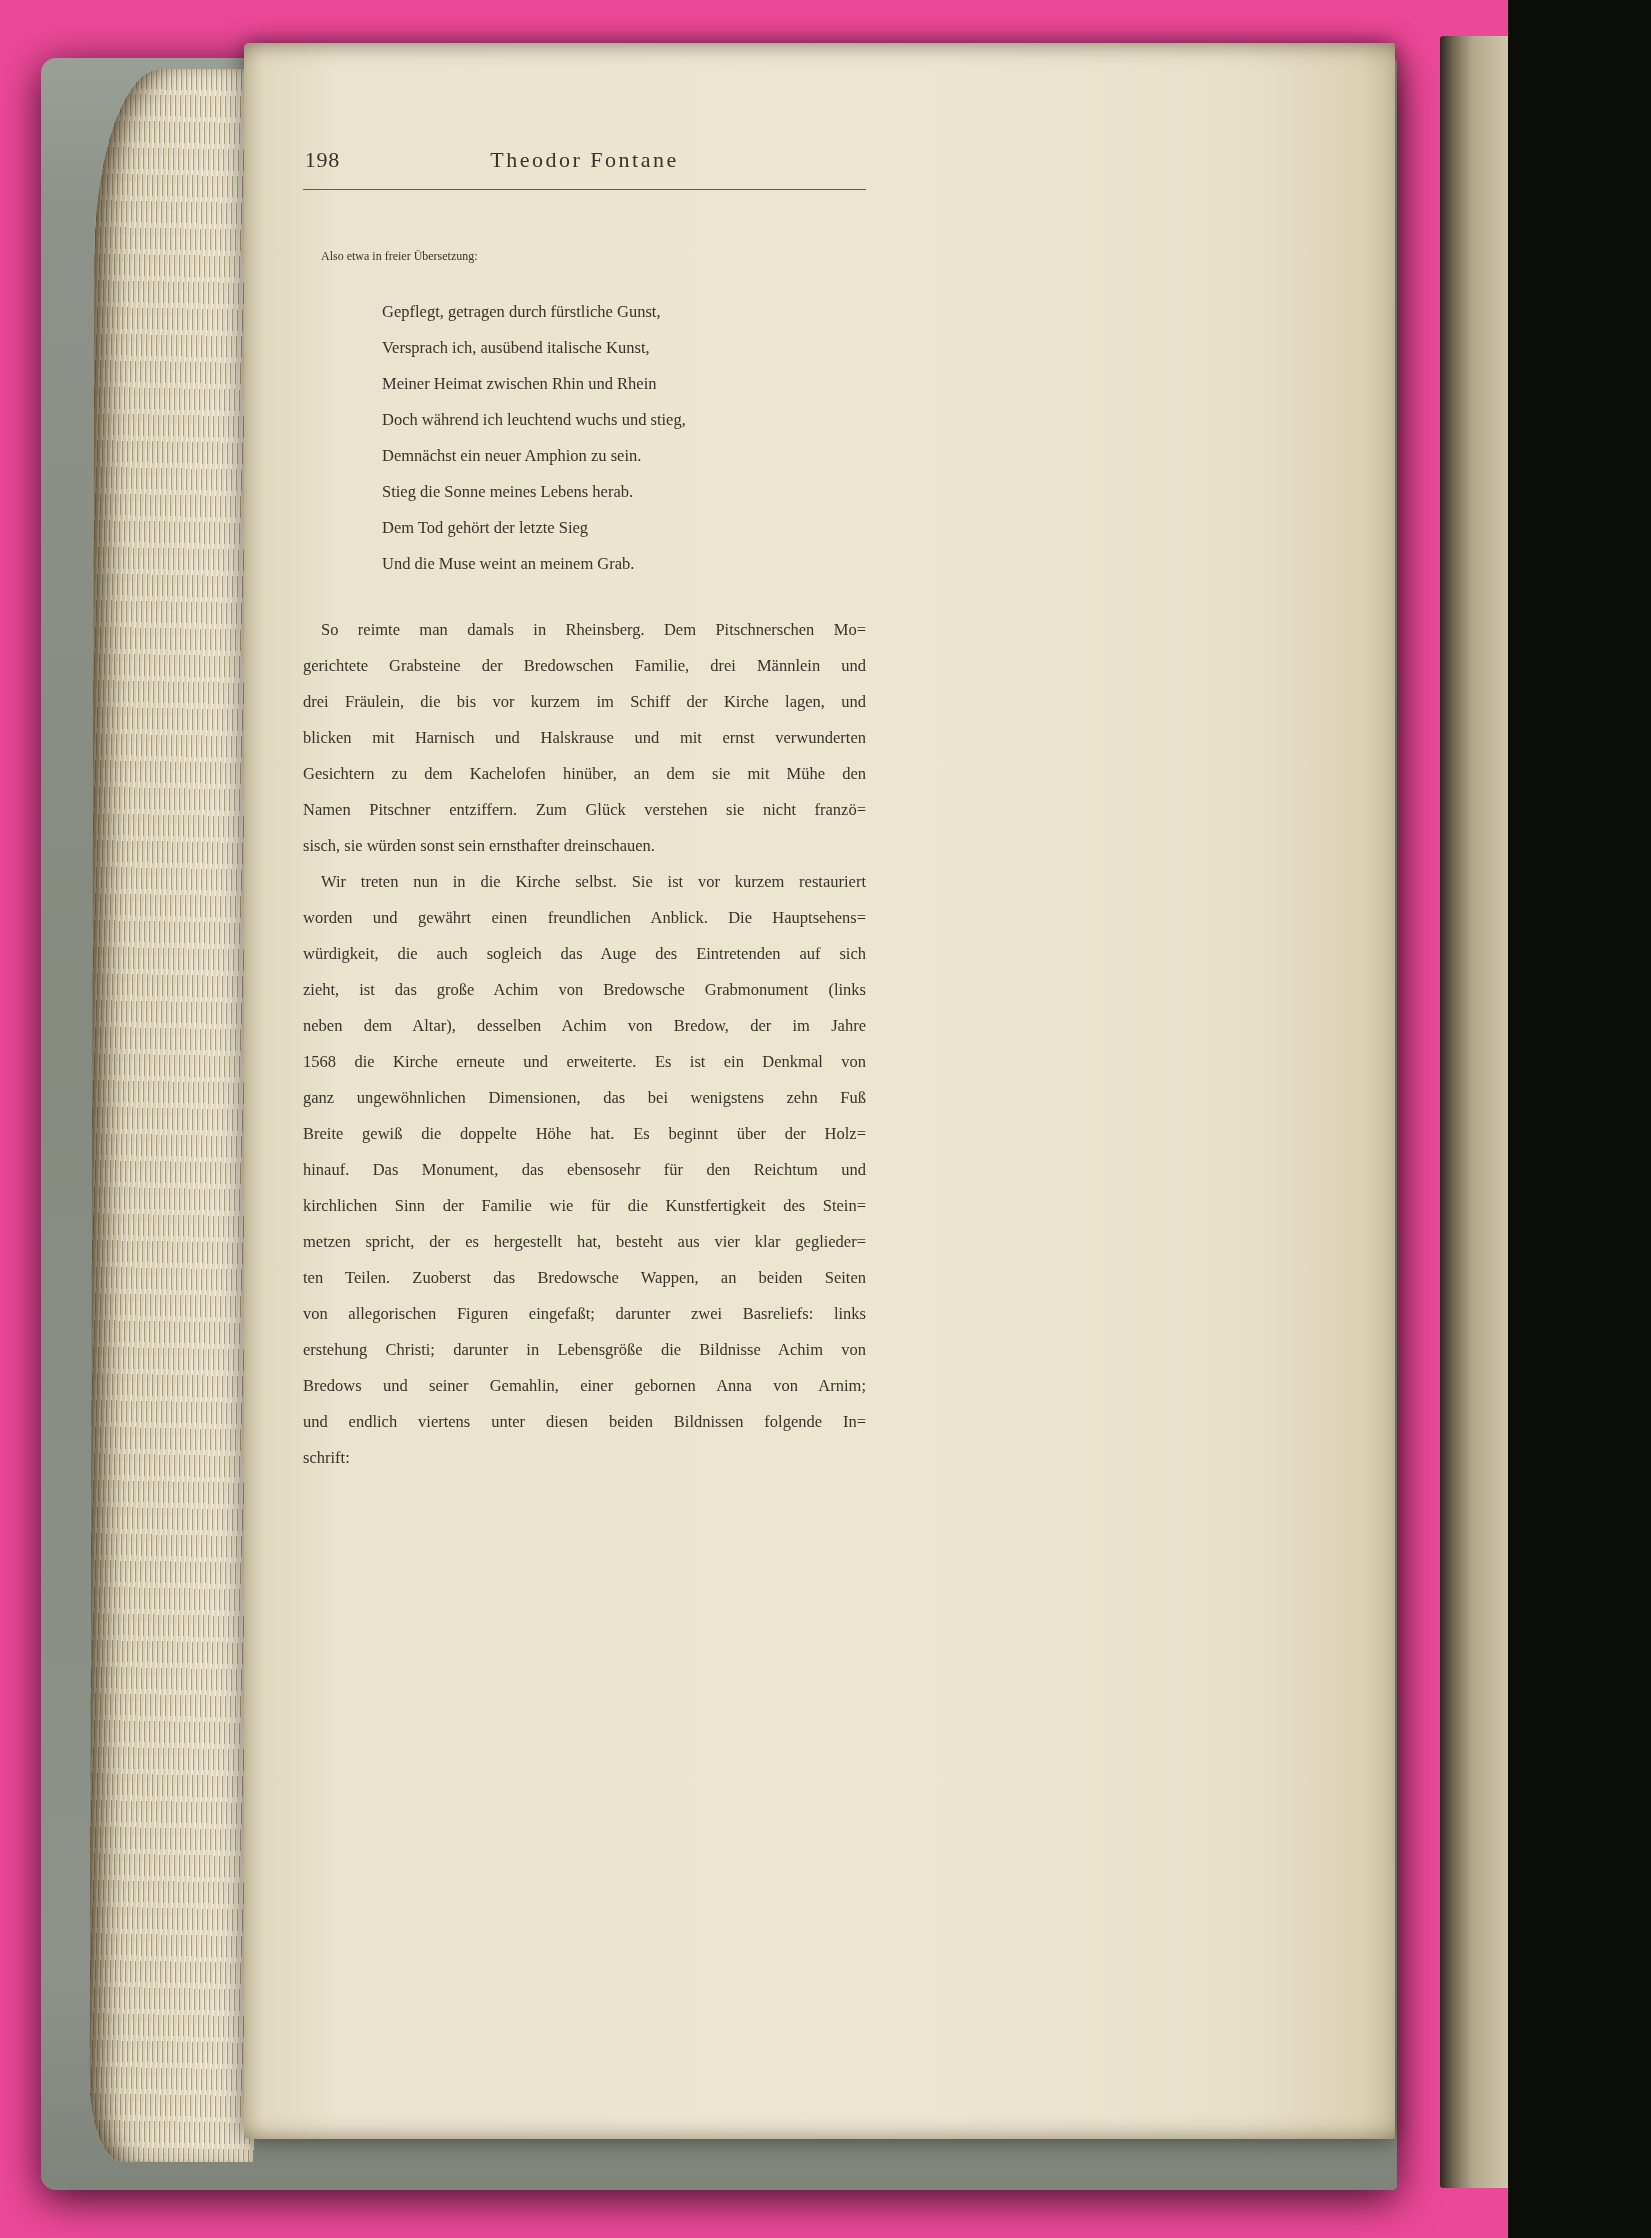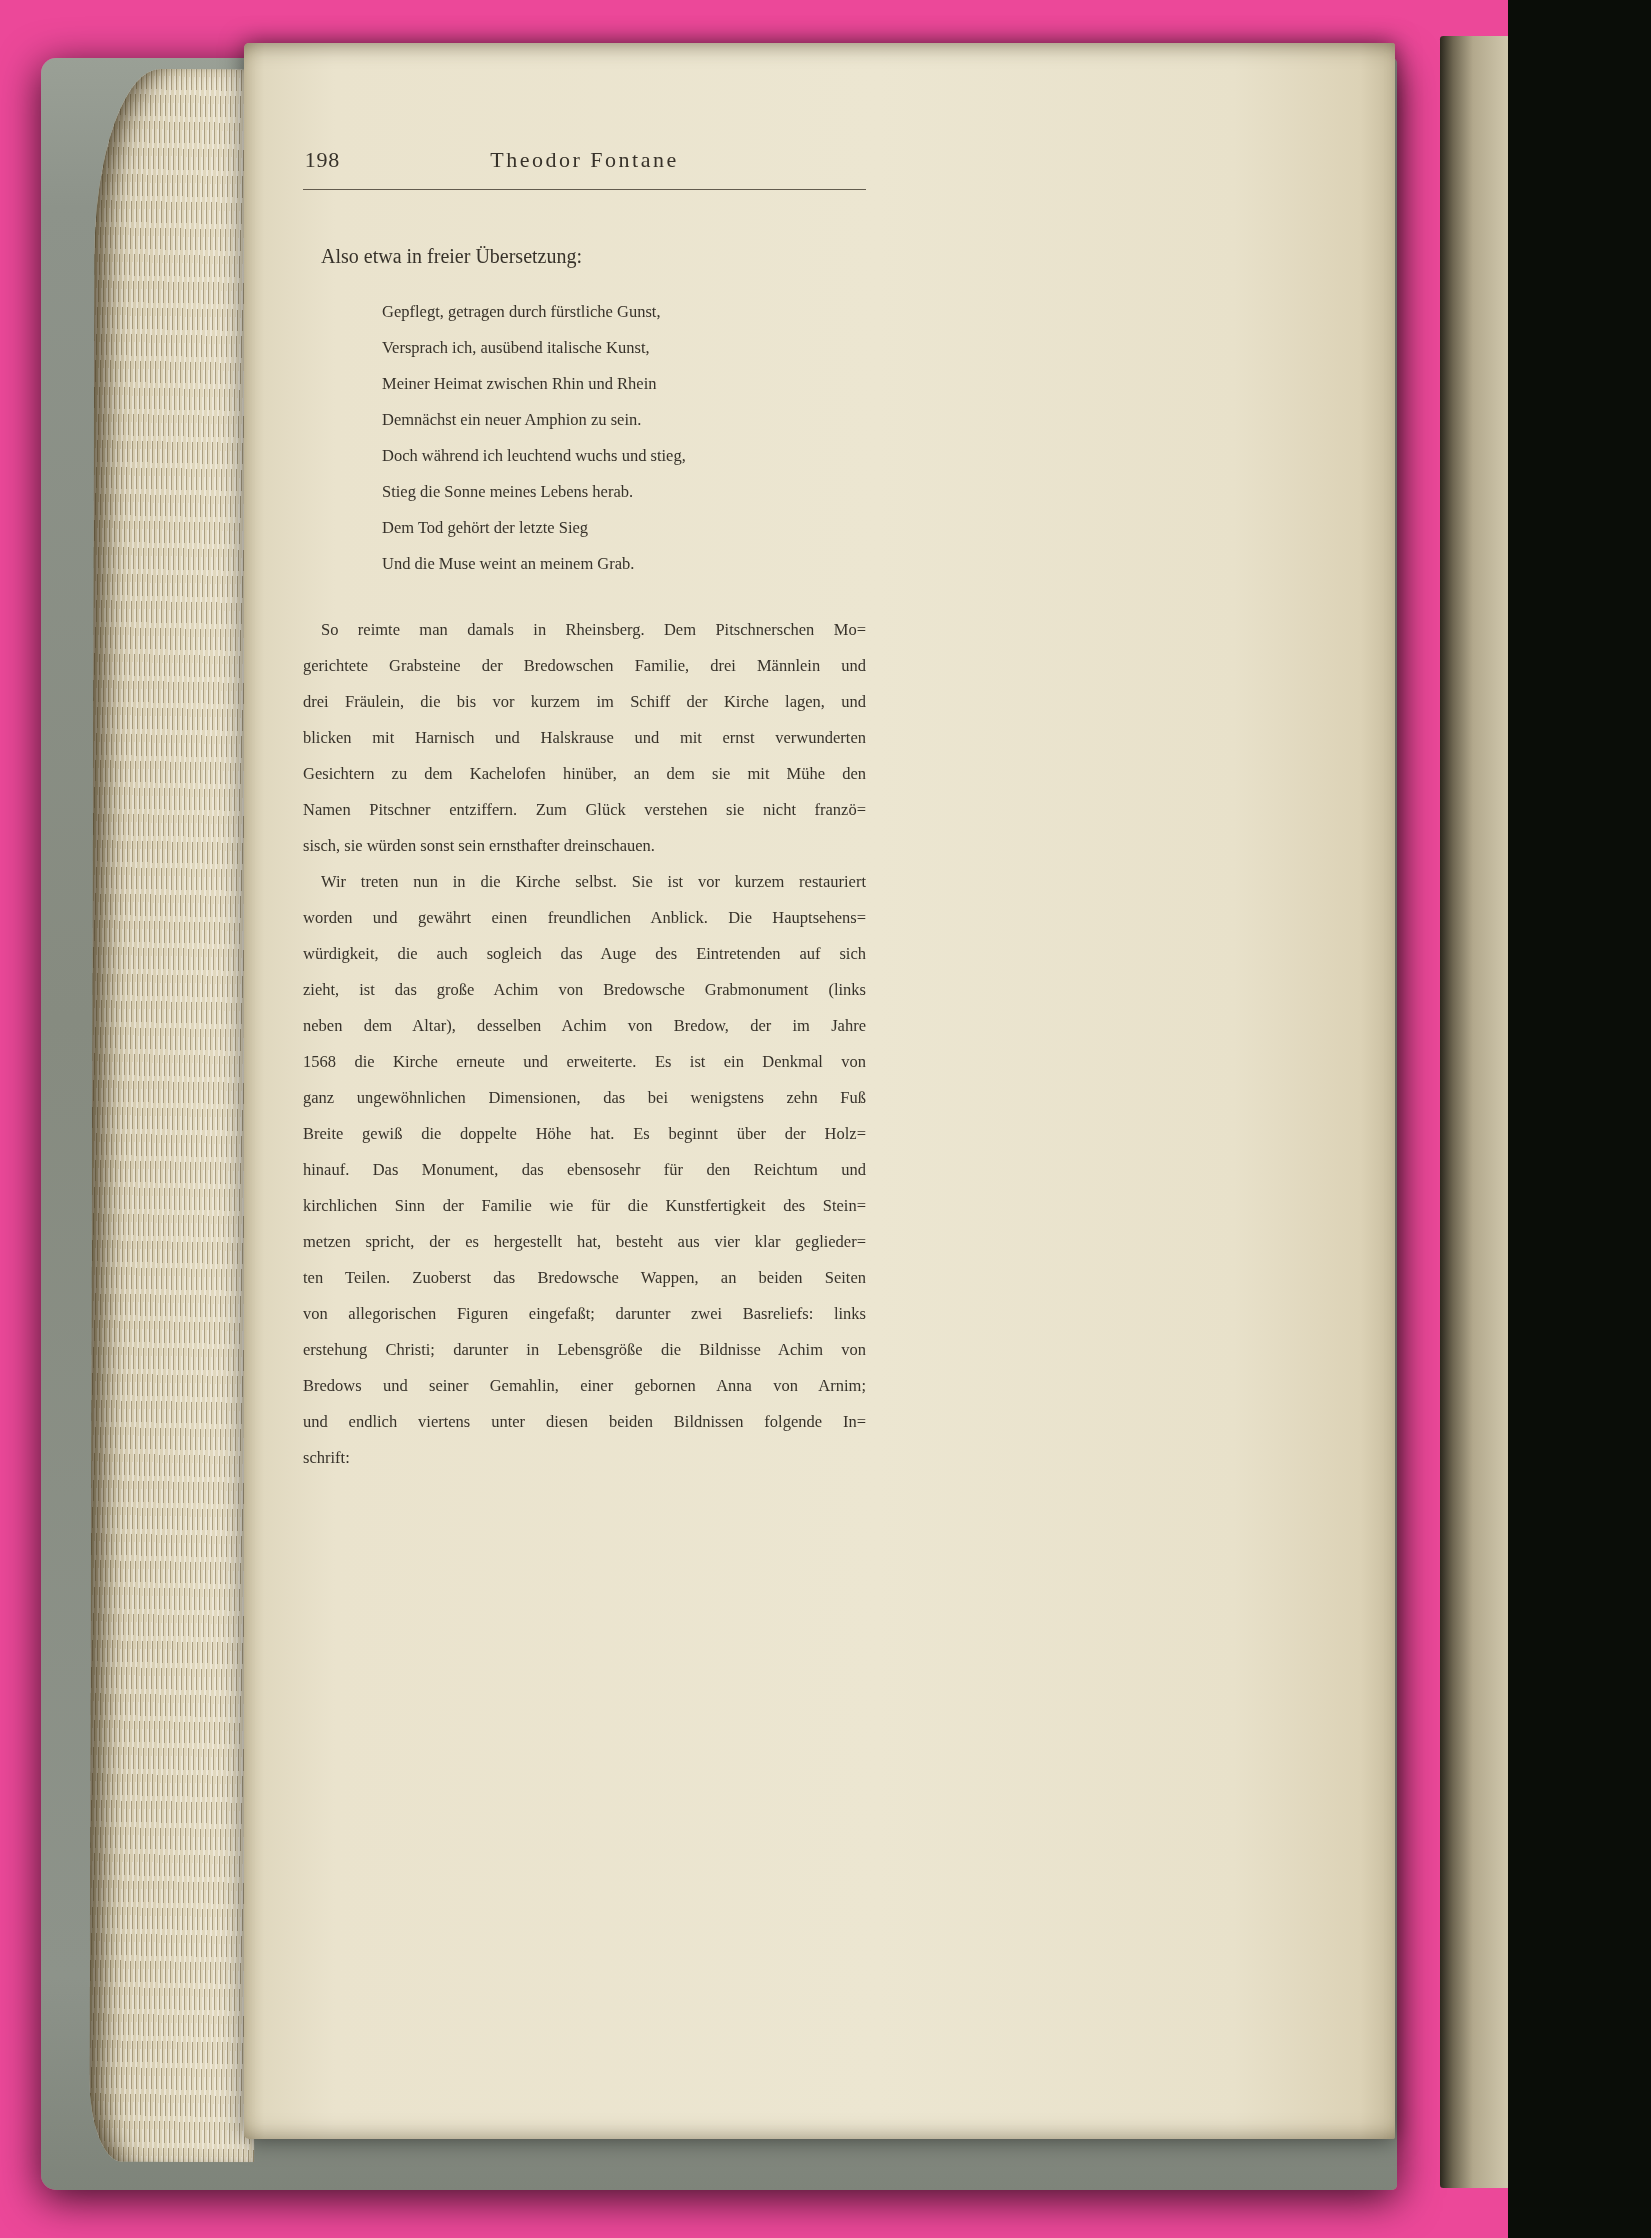--- a/index.html
+++ b/index.html
@@ -50,21 +50,21 @@
   }
   
   .textcol{
     position:absolute;left:59px;top:104px;width:563px;
     color:#37322a;
   }
   .header{position:relative;height:30px;font-size:22px;}
   .pagenum{position:absolute;left:1.7px;top:0;letter-spacing:0.8px;}
   .runtitle{position:absolute;left:0;right:0;top:0;text-align:center;letter-spacing:2.5px;}
   .rule{height:1.7px;background:#4a4337;margin-top:11.6px;opacity:.85;}
-  .intro{margin-top:48px;font-size:20px;line-height:36px;text-indent:18px;}
+  .intro{margin-top:48px;font-size:12px;line-height:36px;text-indent:18px;}
   .poem{margin-top:20px;padding-left:79px;font-size:16.5px;line-height:36px;}
   .poem-line{white-space:nowrap;}
   .body{margin-top:30px;font-size:16.5px;}
   .tline{
     line-height:36px;
     text-align:justify;
     text-align-last:justify;
   }
   .tline.first{text-indent:18px;}
   .tline.plast{text-align-last:left;}
@@ -83,22 +83,22 @@
         <span class="runtitle">Theodor Fontane</span>
       </div>
       <div class="rule"></div>
 
       <div class="intro">Also etwa in freier Übersetzung:</div>
 
       <div class="poem">
           <div class="poem-line">Gepflegt, getragen durch fürstliche Gunst,</div>
           <div class="poem-line">Versprach ich, ausübend italische Kunst,</div>
           <div class="poem-line">Meiner Heimat zwischen Rhin und Rhein</div>
+          <div class="poem-line">Doch während ich leuchtend wuchs und stieg,</div>
           <div class="poem-line">Demnächst ein neuer Amphion zu sein.</div>
-          <div class="poem-line">Doch während ich leuchtend wuchs und stieg,</div>
           <div class="poem-line">Stieg die Sonne meines Lebens herab.</div>
           <div class="poem-line">Dem Tod gehört der letzte Sieg</div>
           <div class="poem-line">Und die Muse weint an meinem Grab.</div>
         </div>
 
       <div class="body">
           <div class="para">
             <div class="tline first">So reimte man damals in Rheinsberg. Dem Pitschnerschen Mo=</div>
             <div class="tline">gerichtete Grabsteine der Bredowschen Familie, drei Männlein und</div>
             <div class="tline">drei Fräulein, die bis vor kurzem im Schiff der Kirche lagen, und</div>

